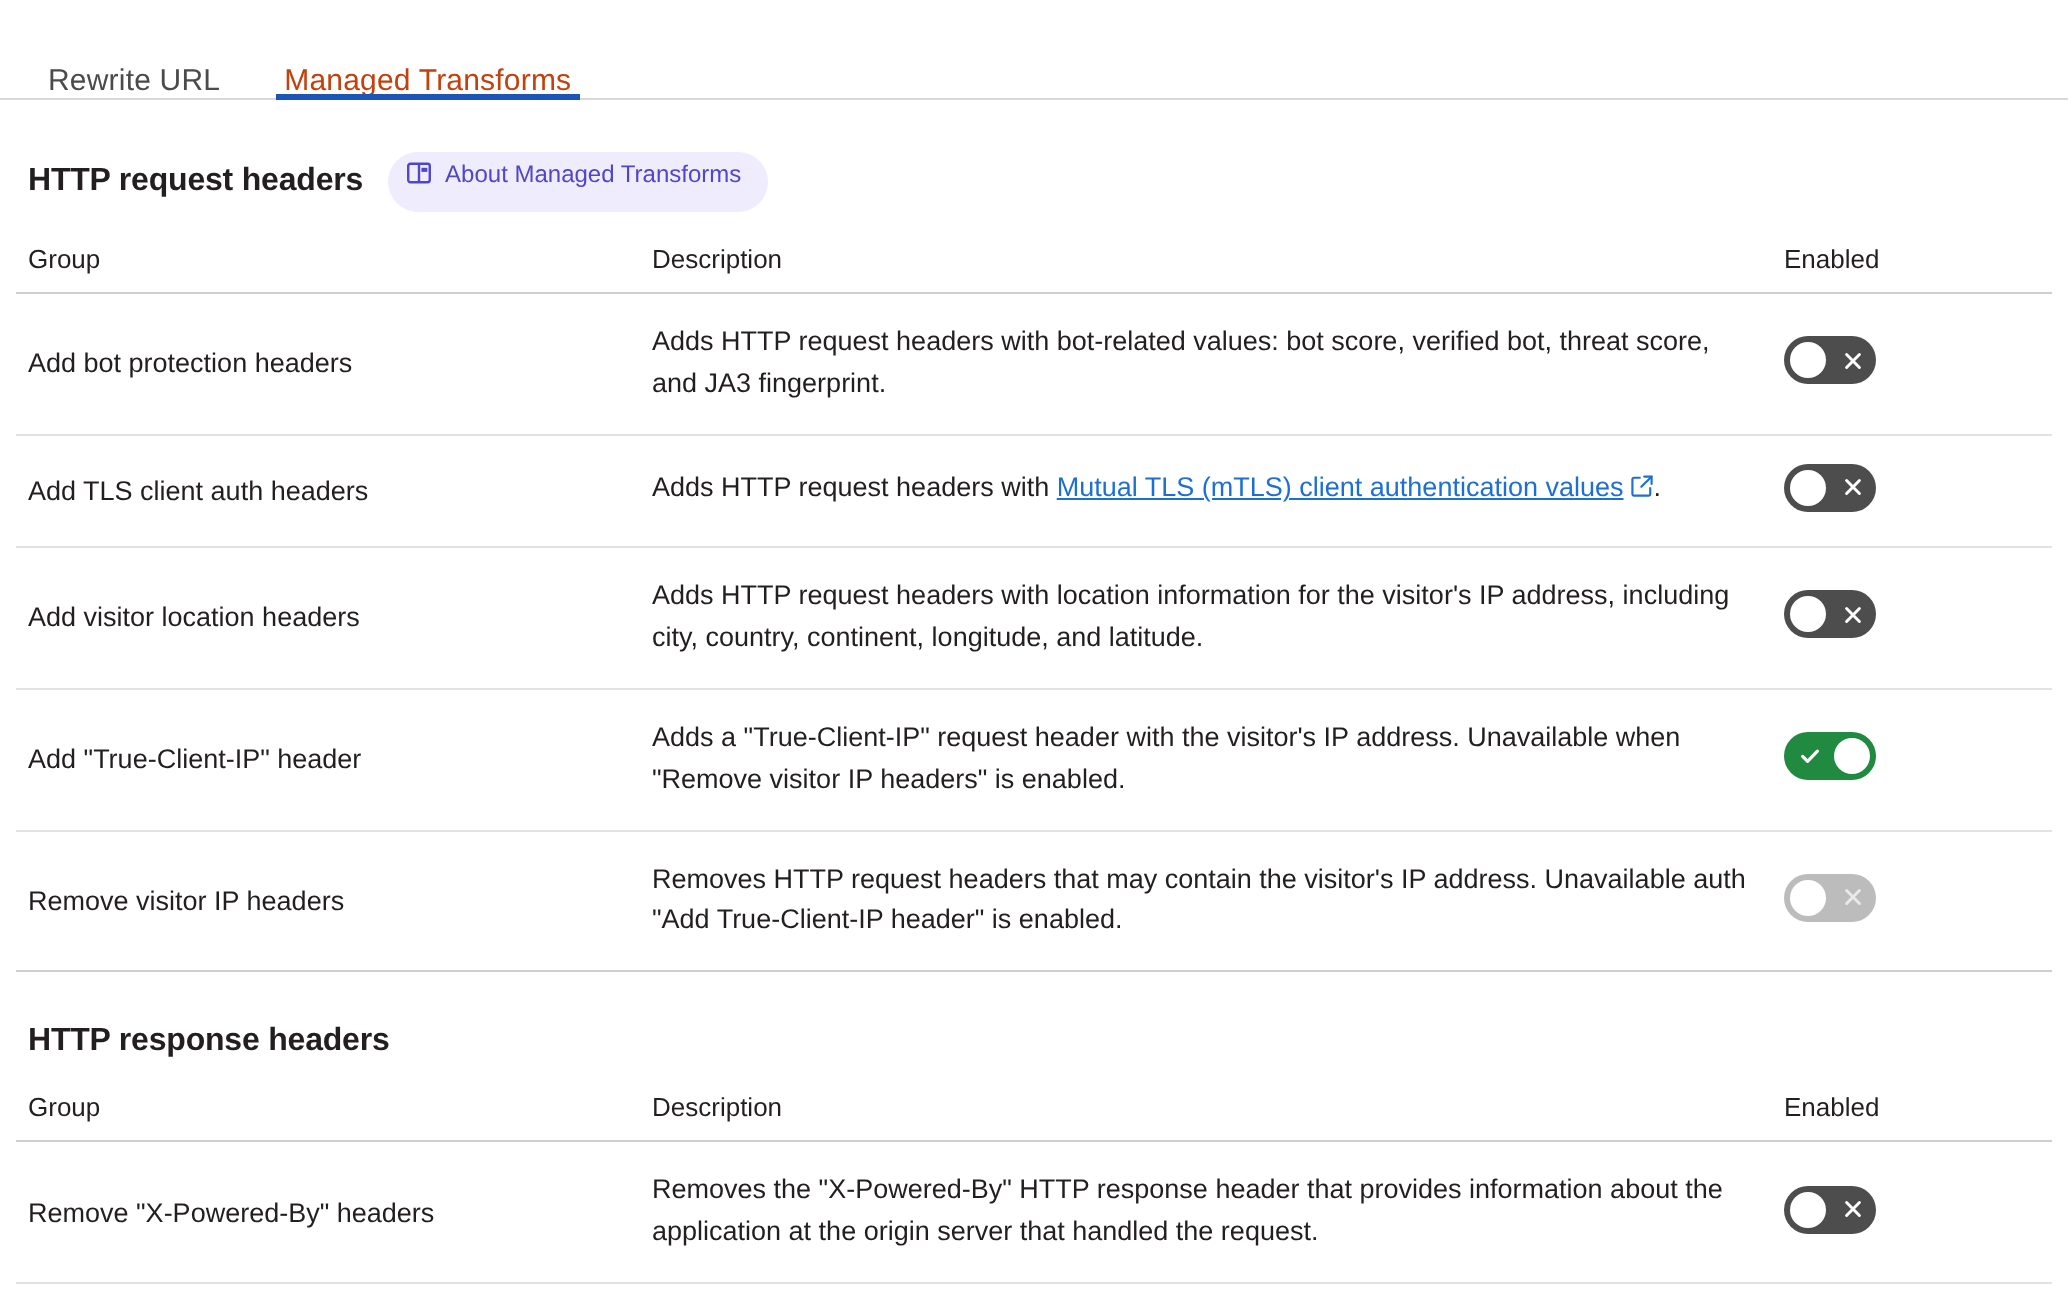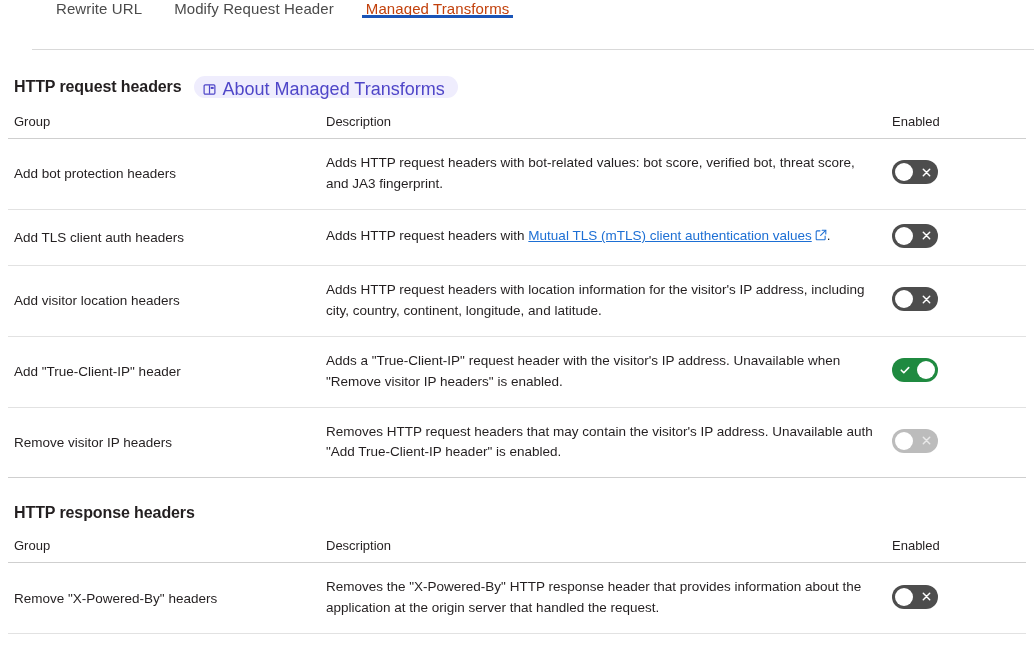--- a/index.html
+++ b/index.html
@@ -13,23 +13,22 @@
     color: #231f20;
     overflow: hidden;
   }
 
   
   .tabbar {
     position: relative;
     height: 50px;
     border-bottom: 1px solid #d9d9d9;
     display: flex;
-    align-items: flex-start;
+    align-items: flex-end;
     padding: 0 0 0 8px;
-    margin-left: 32px;
   }
   .tab {
     display: flex;
     align-items: center;
     padding: 0 16px;
     font-size: 15px;
     color: #4b4b4b;
     cursor: pointer;
     position: relative;
     white-space: nowrap;
@@ -63,22 +62,22 @@
     color: #231f20;
     letter-spacing: -0.1px;
   }
   .about-pill {
     display: inline-flex;
     align-items: center;
     gap: 7px;
     background: #efedfd;
     color: #4f46c8;
     border-radius: 999px;
-    padding: 4px 13px 0 9px;
-    font-size: 18px;
+    padding: 4px 13px 13px 9px;
+    font-size: 12px;
     cursor: pointer;
     line-height: 1;
   }
   .about-pill svg { display: block; }
 
   
   table.mt {
     width: 100%;
     border-collapse: collapse;
     table-layout: fixed;
@@ -152,23 +151,20 @@
     cursor: default;
   }
   .toggle.disabled .mark { color: #e9e9e9; }
 </style>
 </head>
 <body>
 
 <div class="tabbar">
   <div class="tab">
     <span>Rewrite URL</span>
-  </div>
-  <div class="tab">
-    <span>Modify Request Header</span>
   </div>
   <div class="tab active">
     <span>Managed Transforms</span>
   </div>
 </div>
 
 <div class="section">
 
   <div class="section-head">
     <div class="section-title">HTTP request headers</div>

